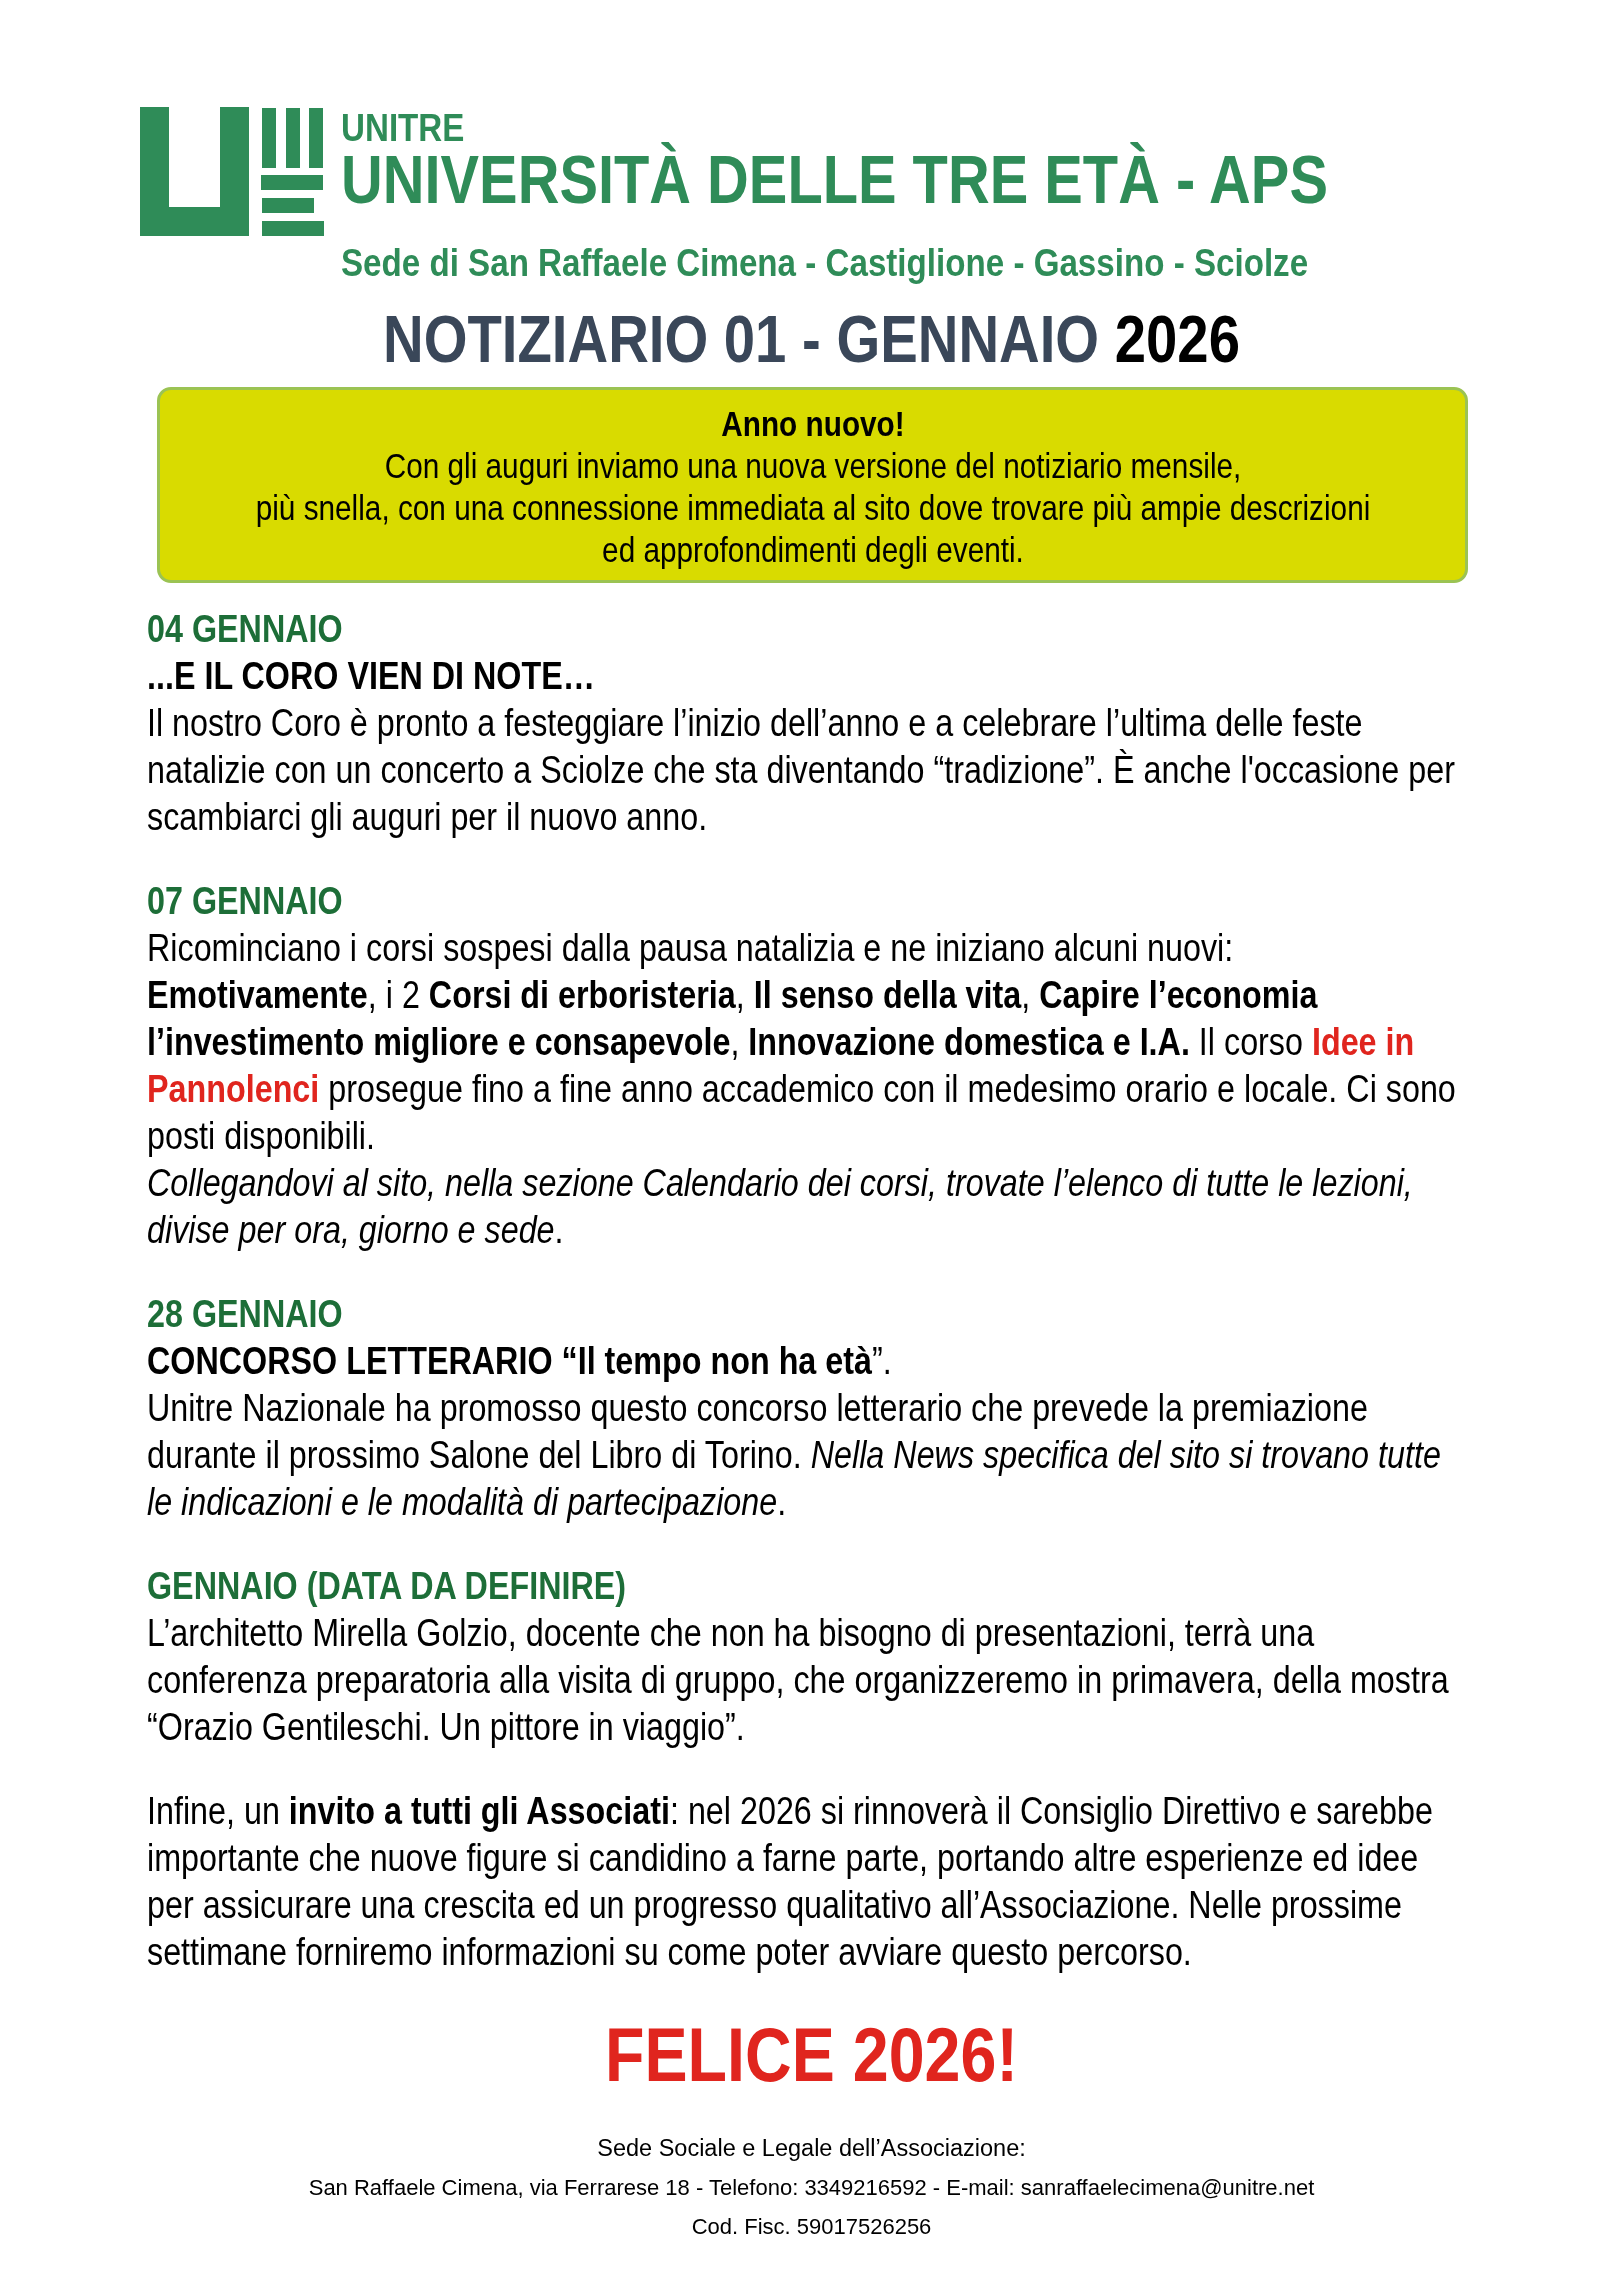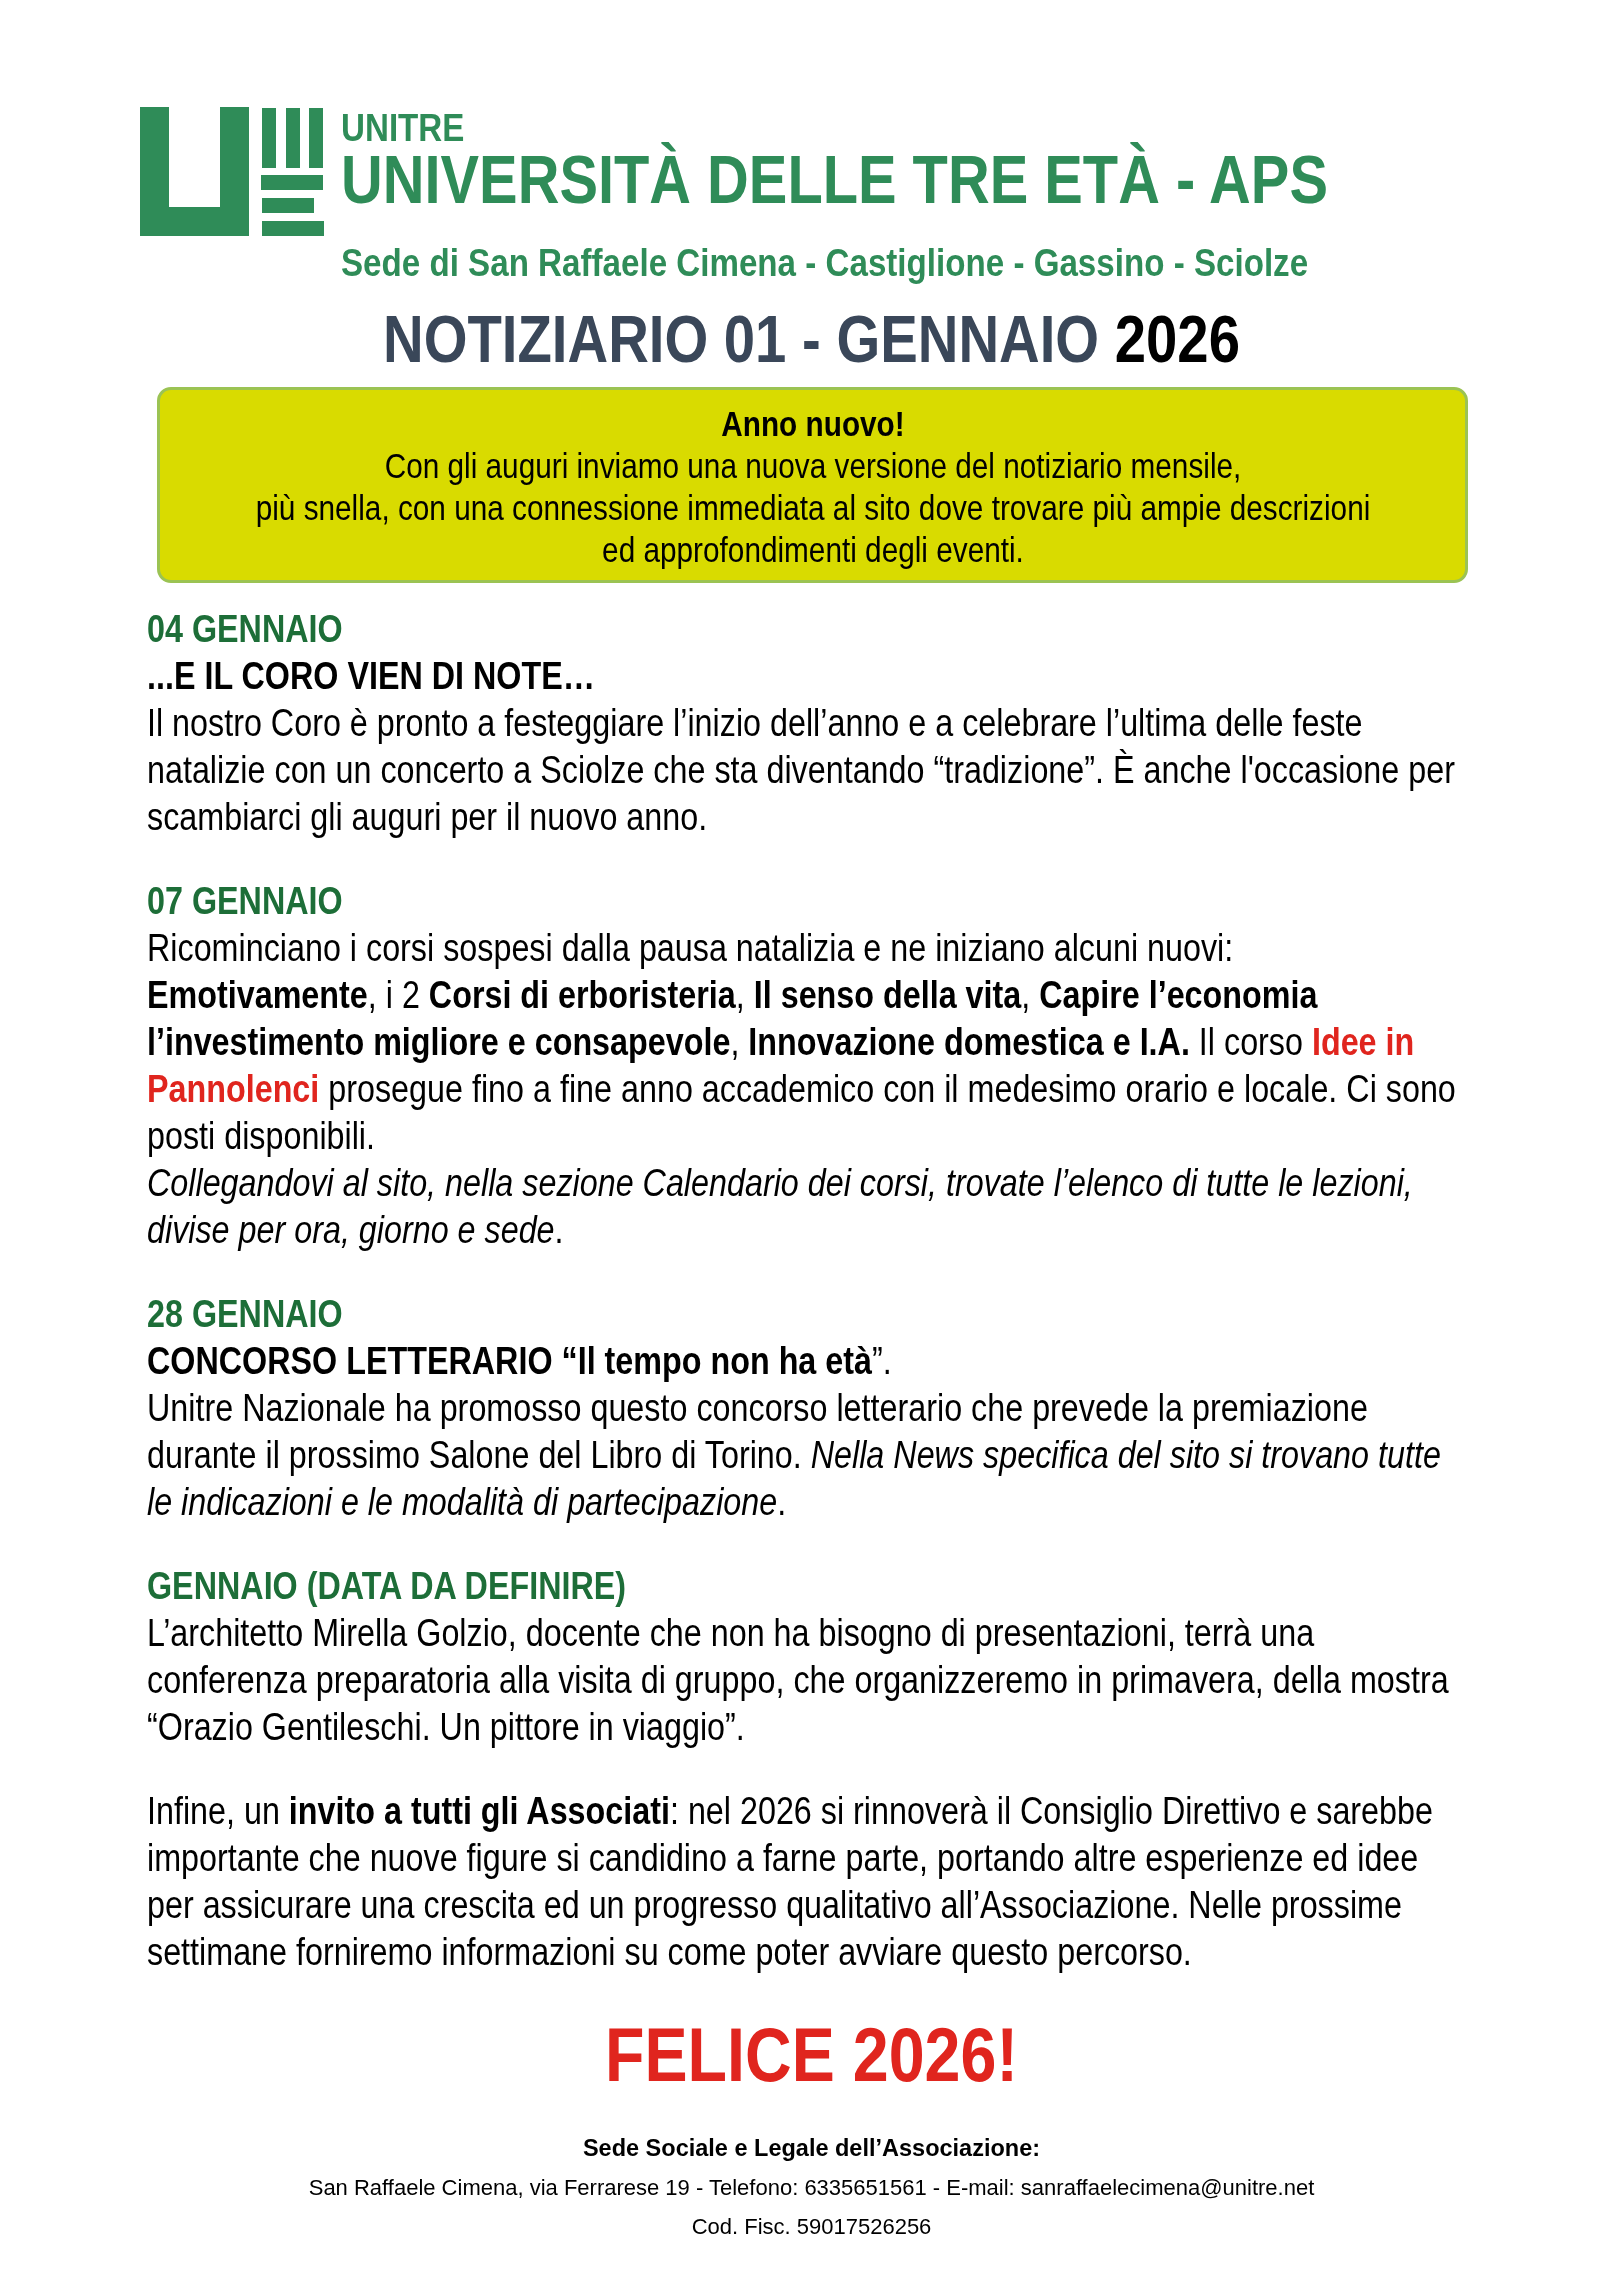--- a/index.html
+++ b/index.html
@@ -78,21 +78,21 @@
     text-align: center; color: var(--accent_red);
     font-weight: bold; font-size: 76px; line-height: 78px;
     transform: scaleX(0.85); transform-origin: center top; white-space: nowrap;
   }
 
   
   .footer {
     position: absolute; top: 2129px; left: 0; width: 100%;
     text-align: center; font-size: 22px; line-height: 39px;
   }
-  .footer .f-bold { font-weight: bold; font-size: 23.5px; }
+  .footer .f-bold { font-weight: normal; font-size: 23.5px; }
 </style>
 </head>
 <body>
 
 <div class="page">
 
   <div class="logo-row">
     <div class="logo-mark">
       <div class="u-left"></div>
       <div class="u-bottom"></div>
@@ -146,18 +146,18 @@
       </section>
       <section class="section">
         <div class="para"><span>Infine, un </span><span class="b">invito a tutti gli Associati</span><span>: nel 2026 si rinnoverà il Consiglio Direttivo e sarebbe importante che nuove figure si candidino a farne parte, portando altre esperienze ed idee per assicurare una crescita ed un progresso qualitativo all’Associazione. Nelle prossime settimane forniremo informazioni su come poter avviare questo percorso.</span></div>
       </section>
     </div>
 
   <div class="closing">FELICE 2026!</div>
 
   <div class="footer">
     <div class="f-bold">Sede Sociale e Legale dell’Associazione:</div>
-    <div>San Raffaele Cimena, via Ferrarese 19 - Telefono: 6335651561 - E-mail: sanraffaelecimena@unitre.net</div>
+    <div>San Raffaele Cimena, via Ferrarese 18 - Telefono: 3349216592 - E-mail: sanraffaelecimena@unitre.net</div>
     <div>Cod. Fisc. 59017526256</div>
   </div>
 
 </div>
 
 
 </body></html>

